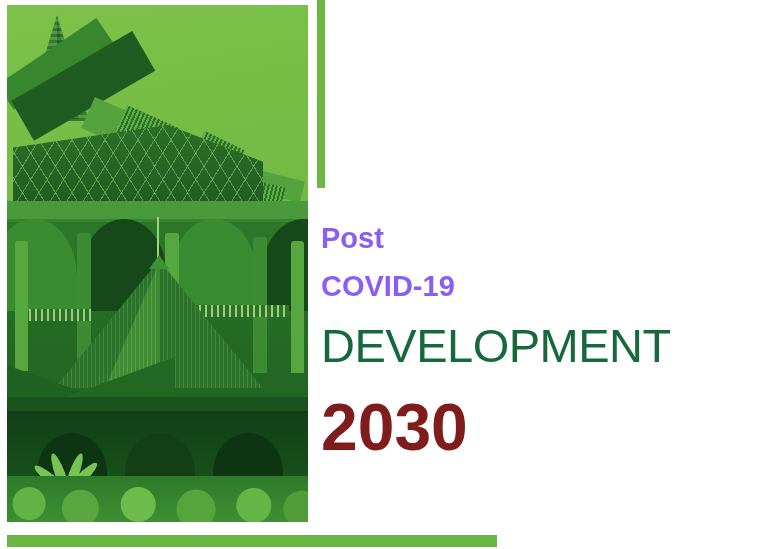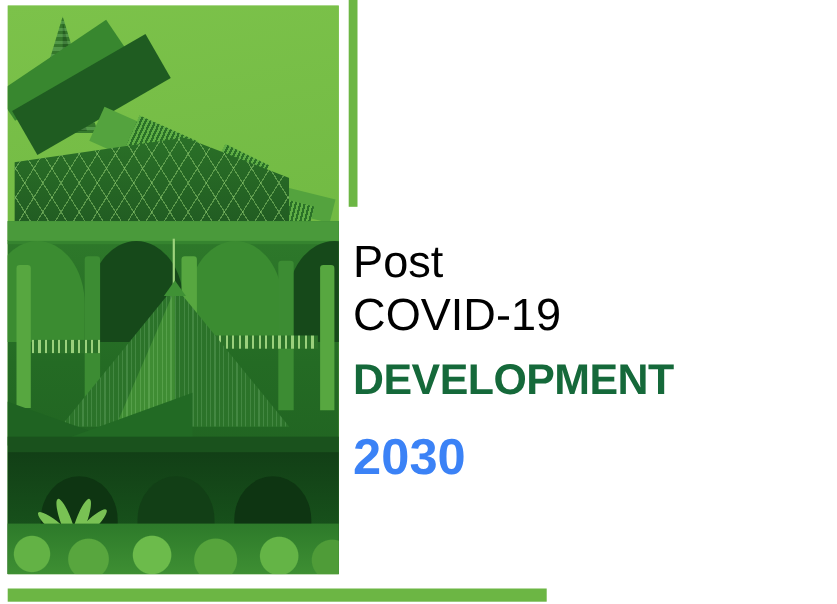--- a/index.html
+++ b/index.html
@@ -233,44 +233,44 @@
 
   
   #title-block {
     position: absolute;
     left: 321px;
     top: 214px;
     width: 420px;
   }
   .line-post,
   .line-covid {
-    color: #000000;
-    font-size: 41px;
-    font-weight: 400;
+    color: #8b5cf6;
+    font-size: 29px;
+    font-weight: 700;
     line-height: 48px;
     letter-spacing: 0px;
     white-space: nowrap;
   }
   .line-dev,
   .line-strategy {
     color: #15693a;
-    font-size: 39px;
-    font-weight: 700;
+    font-size: 47px;
+    font-weight: 400;
     line-height: 56px;
     letter-spacing: -0.5px;
     white-space: nowrap;
   }
   .line-dev { margin-top: 8px; }
   .line-year {
-    color: #3b82f6;
-    font-size: 46px;
+    color: #7f1d1d;
+    font-size: 66px;
     font-weight: 700;
     line-height: 70px;
     letter-spacing: 0px;
-    margin-top: 6px;
+    margin-top: 18px;
     white-space: nowrap;
   }
 </style>
 </head>
 <body>
 
 <div id="cover">
 
   <div id="photo-panel">
     <div class="sky"></div>

